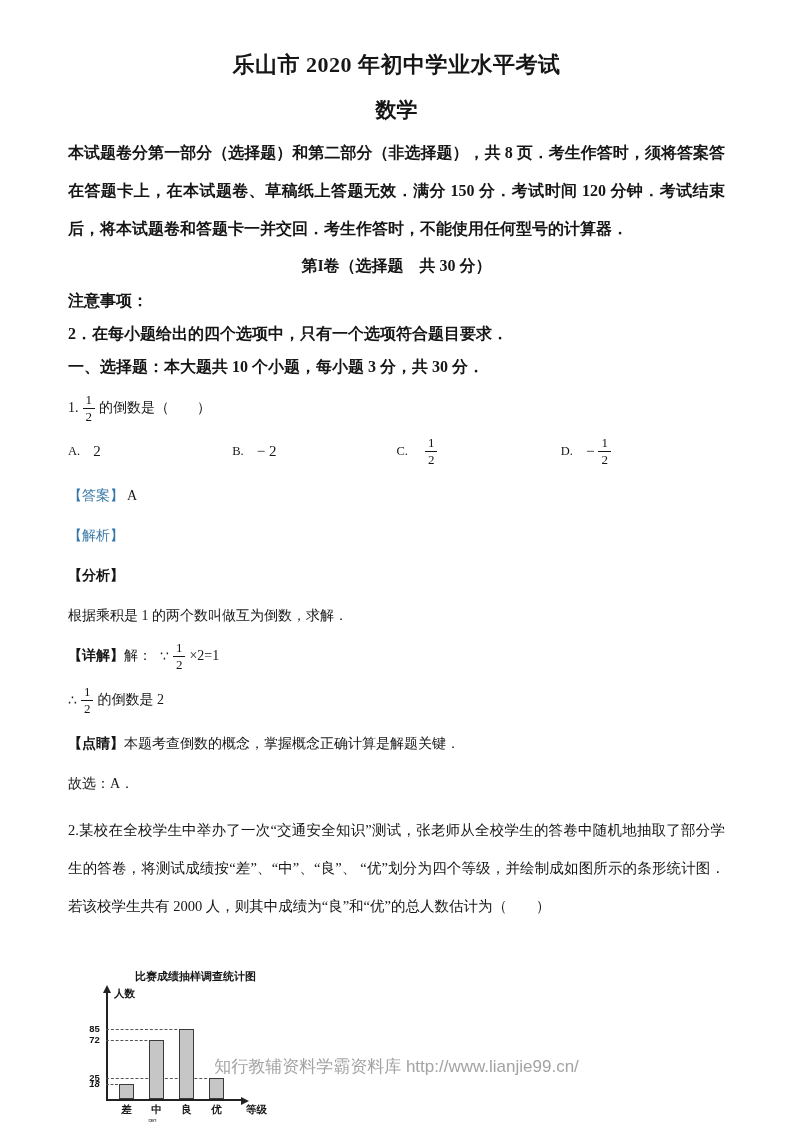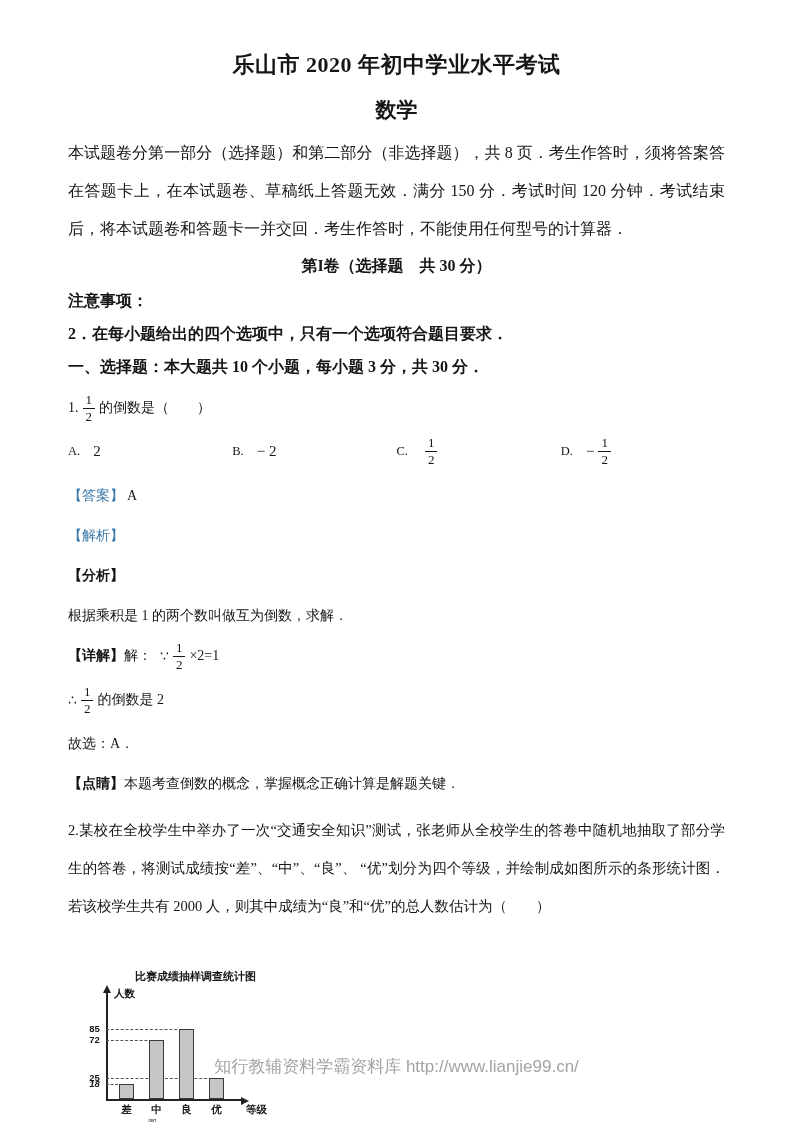--- a/index.html
+++ b/index.html
@@ -15,21 +15,21 @@
 
   .doc-title{
     font-size:22px;font-weight:700;text-align:center;
     margin:0 0 16px 0;letter-spacing:0.5px;
   }
   .doc-subject{
     font-size:21px;font-weight:700;text-align:center;
     margin:0 0 10px 0;
   }
   .intro{
-    font-size:16px;font-weight:400;line-height:38px;
+    font-size:16px;font-weight:700;line-height:38px;
     text-align:justify;margin:0;
   }
   .center-b{
     font-size:16px;font-weight:700;text-align:center;line-height:36px;
   }
   .note{
     font-size:16px;font-weight:700;line-height:33px;
   }
 
   .qline{
@@ -183,26 +183,26 @@
   <div class="mathline">
     <span>∴</span>
     <span class="frac">
       <span class="fn">1</span>
       <span class="fd">2</span>
     </span>
     <span>的倒数是 2</span>
   </div>
 
   <div class="ansline plain">
-    <span>故选：A．</span>
-  </div>
-
-  <div class="ansline plain">
     <span class="tag-b">【点睛】</span>
     <span>本题考查倒数的概念，掌握概念正确计算是解题关键．</span>
+  </div>
+
+  <div class="ansline plain">
+    <span>故选：A．</span>
   </div>
 
   <p class="q2stem">2.某校在全校学生中举办了一次“交通安全知识”测试，张老师从全校学生的答卷中随机地抽取了部分学生的答卷，将测试成绩按“差”、“中”、“良”、 “优”划分为四个等级，并绘制成如图所示的条形统计图．若该校学生共有 2000 人，则其中成绩为“良”和“优”的总人数估计为（　　）</p>
 
   <div class="chart">
     <div class="ctitle">比赛成绩抽样调查统计图</div>
     <div class="plot">
       <div class="yaxis"></div>
       <div class="yarrow"></div>
       <div class="xaxis"></div>

